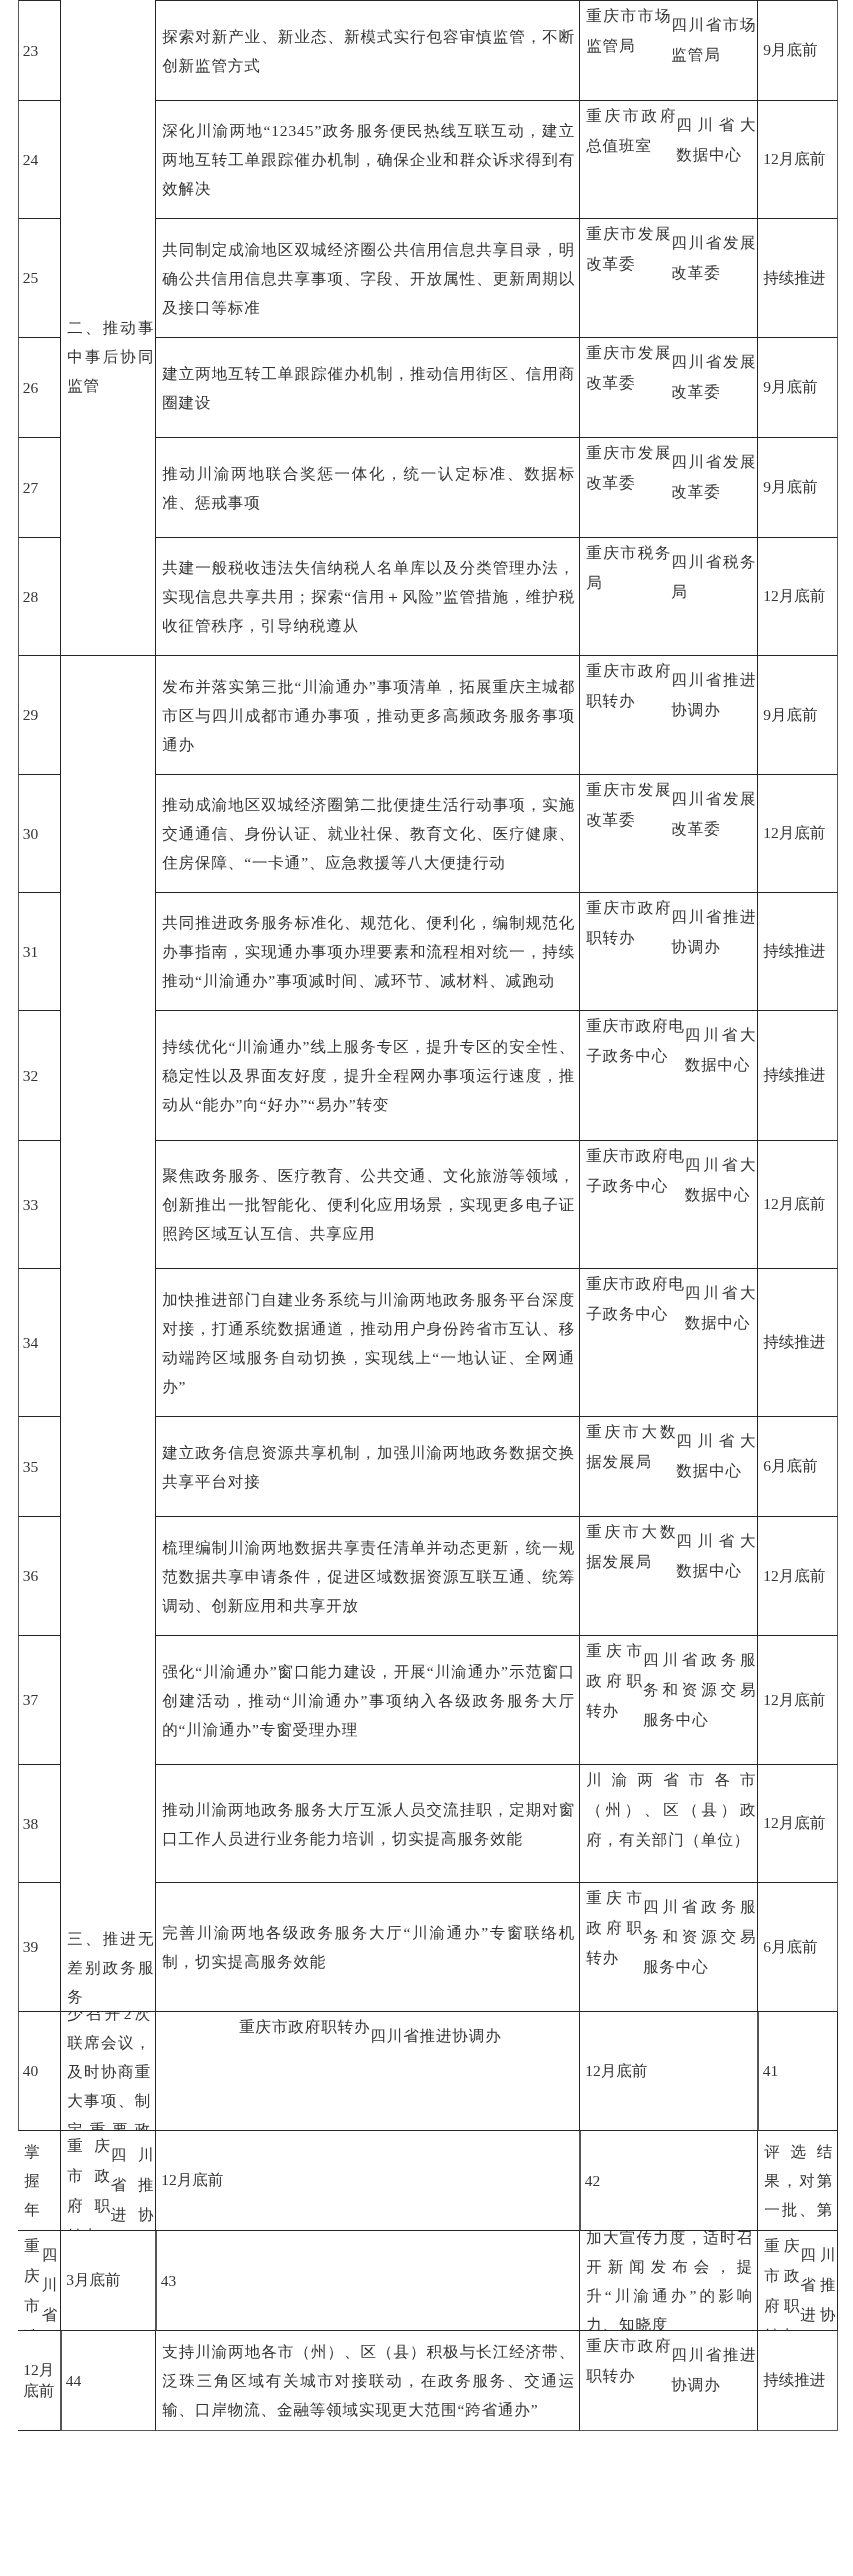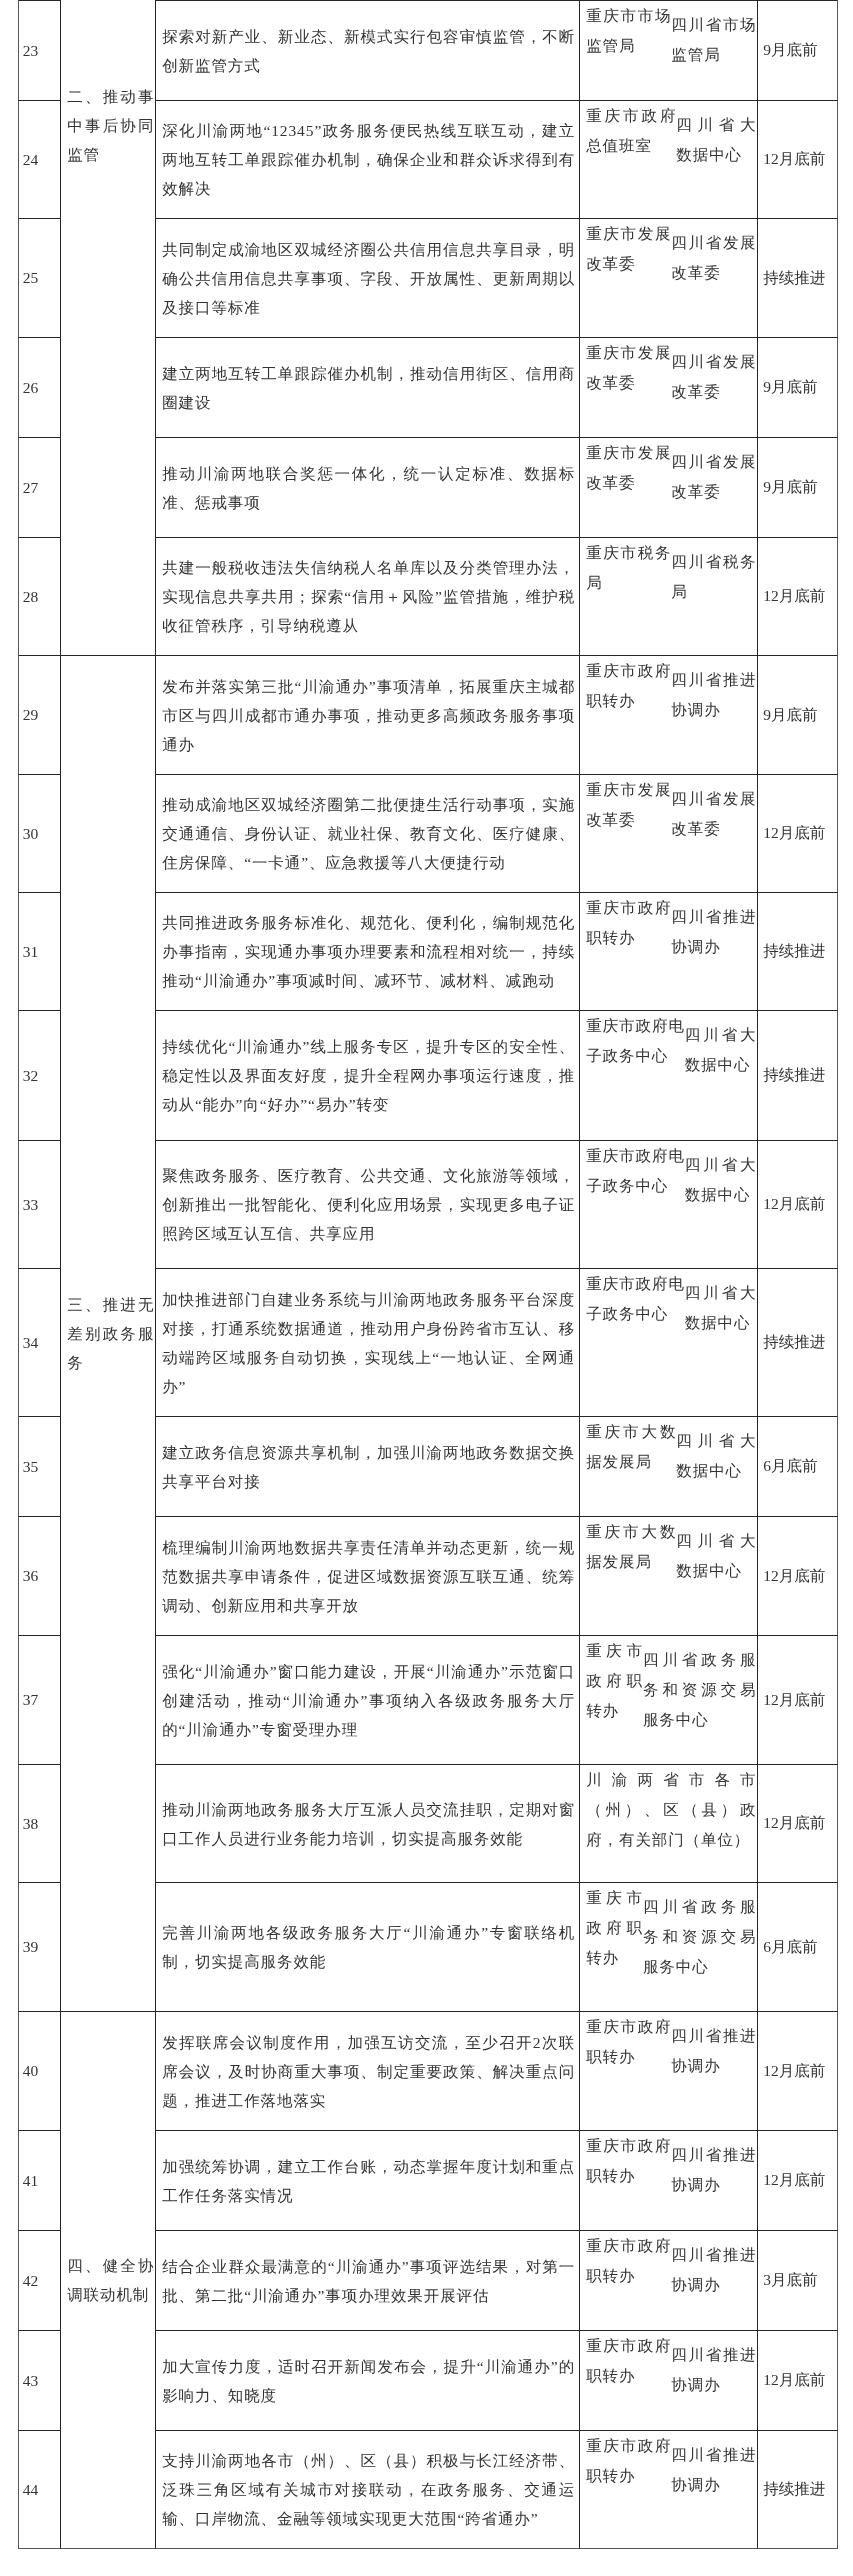--- a/index.html
+++ b/index.html
@@ -25,26 +25,26 @@
     font-size: 15.5px;
     letter-spacing: 0.9px;
   }
   .no {
     border-left: 1.7px solid #555555;
     display: flex; align-items: center;
     padding-left: 4.2px; letter-spacing: 0; text-align: right;
   }
   .cat {
     grid-column: 2;
-    display: flex; align-items: center;
+    display: flex; align-items: flex-end;
     padding-left: 6.7px;
     line-height: 29px; text-align: justify;
   }
   .cat span { display: block; width: 100%; text-align: justify; }
-  .cat.s0 { grid-row: 1 / span 6; align-items: flex-start; padding-top: 82px; }
+  .cat.s0 { grid-row: 1 / span 6; align-items: center; padding-top: 58px; }
   .cat.s1 { grid-row: 7 / span 11; }
   .cat.s2 { grid-row: 18 / span 5; border-bottom: 1.7px solid #555555; }
   .task { display: flex; align-items: center; padding: 0 3.3px 0 6.7px; justify-content: flex-end; }
   .task .txt { width: 100%; line-height: 29px; text-align: justify; }
   .dept { display: flex; flex-direction: row; justify-content: center; padding-left: 6.7px; }
   .dept p { margin: 0; line-height: 30px; text-align: justify; }
   .dept p + p { margin-top: 9.2px; }
   .deadline {
     border-right: 1.7px solid #555555;
     display: flex; align-items: center;
@@ -57,23 +57,20 @@
 <body>
 
 <div class="grid">
 
   <div class="cell cat s0">
       <span>二、推动事中事后协同监管</span>
     </div>
   <div class="cell cat s1">
       <span>三、推进无差别政务服务</span>
     </div>
-  <div class="cell cat s2">
-      <span>四、健全协调联动机制</span>
-    </div>
 
   <div class="row">
     <div class="cell no first">23</div>
     <div class="cell task first">
         <div class="txt">探索对新产业、新业态、新模式实行包容审慎监管，不断创新监管方式</div>
       </div>
     <div class="cell dept first">
       <p>重庆市市场监管局</p>
       <p>四川省市场监管局</p>
     </div>

